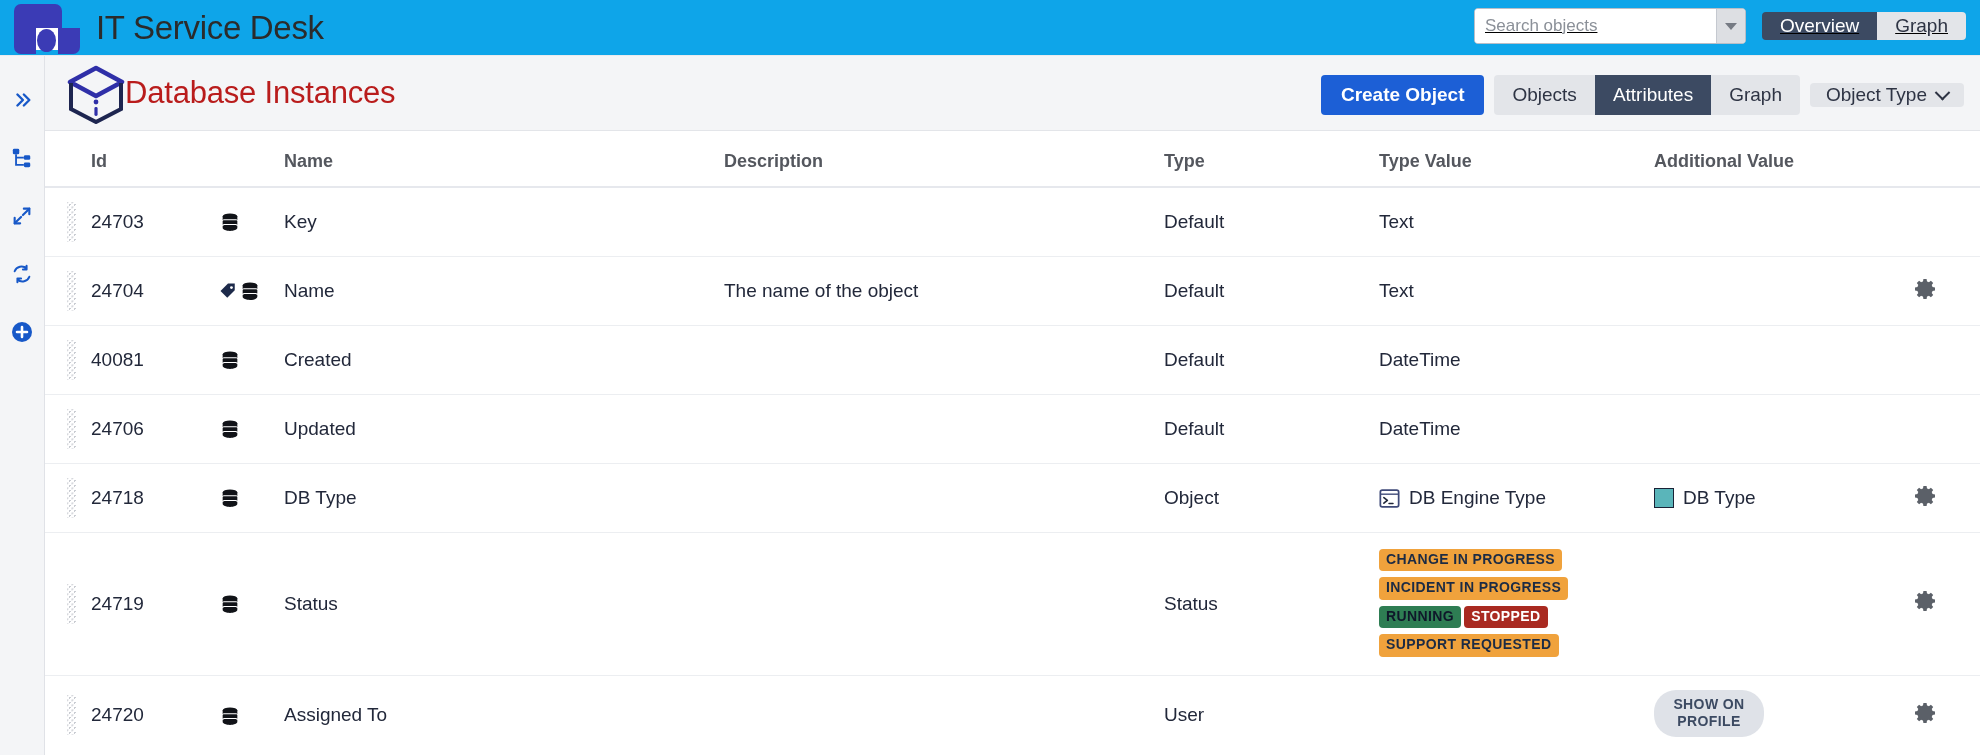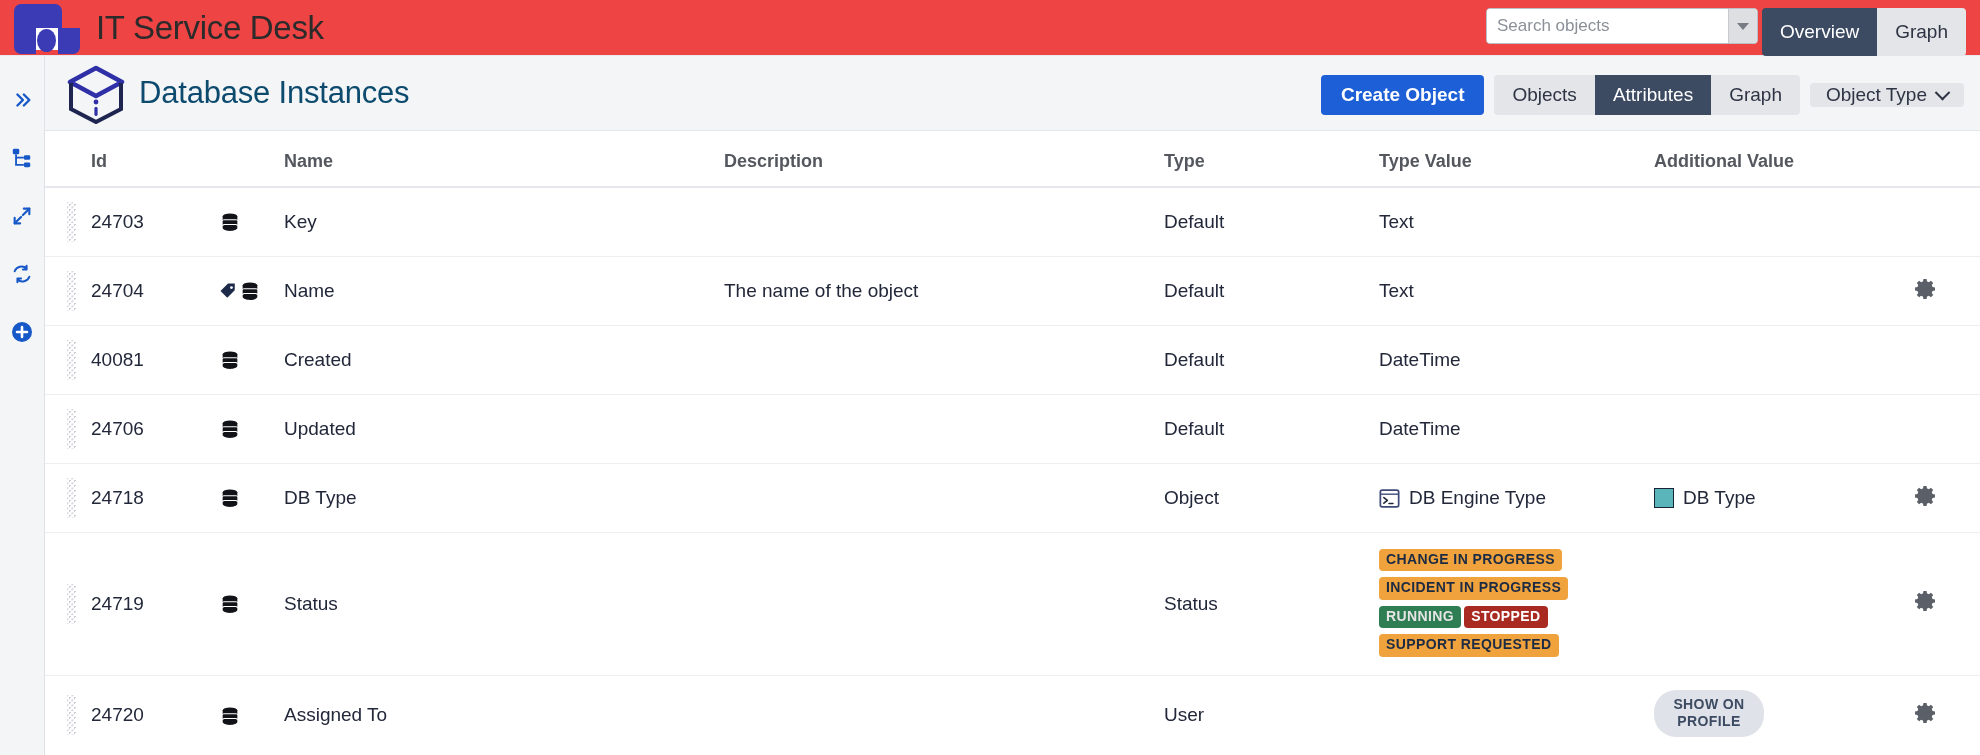--- a/index.html
+++ b/index.html
@@ -8,21 +8,21 @@
     width: 1980px; height: 755px;
     background: #ffffff;
     font-family: "Liberation Sans", sans-serif;
     overflow: hidden;
   }
   body { position: relative; }
 
   
   .topbar {
     position: absolute; left: 0; top: 0; width: 1980px; height: 56px;
-    background: #ef4444;
+    background: #0ea5e9;
     display: flex; align-items: center;
     border-bottom: 1px solid #e9eaee;
   }
   .brand-logo {
     width: 68px; height: 56px; margin-left: 14px;
     position: relative; flex: 0 0 auto;
   }
   .brand-logo .sq1 {
     position: absolute; left: 0; top: 4px; width: 48px; height: 26px;
     background: #3b3bb5; border-radius: 7px 7px 0 0;
@@ -43,21 +43,21 @@
     position: absolute; left: 23px; top: 29px; width: 19px; height: 23px;
     background: #3b3bb5; border-radius: 50%;
   }
   .brand-title {
     font-size: 33px; color: #2b2b2b; margin-left: 14px;
     letter-spacing: -0.3px; white-space: nowrap;
   }
 
   .topbar-right {
     position: absolute; right: 14px; top: 8px;
-    display: flex; align-items: flex-start; gap: 4px;
+    display: flex; align-items: center; gap: 16px; text-decoration: underline;
   }
   .search-wrap {
     display: flex; width: 272px; height: 36px;
     border: 1px solid #b9bec7; border-radius: 4px; overflow: hidden;
     background: #ffffff;
   }
   .search-wrap input {
     flex: 1; border: none; outline: none; background: #ffffff;
     font-size: 17px; color: #5b5f66; padding: 0 10px;
     font-family: "Liberation Sans", sans-serif;
@@ -68,21 +68,21 @@
     display: flex; align-items: center; justify-content: center;
   }
   .search-caret i {
     width: 0; height: 0; border-left: 6px solid transparent;
     border-right: 6px solid transparent; border-top: 7px solid #767b84;
     display: block;
   }
 
   .btn-group { display: flex; border-radius: 4px; overflow: hidden; }
   .btn {
-    height: 48px; padding: 0 18px; display: flex; align-items: center;
+    height: 28px; padding: 0 18px; display: flex; align-items: center;
     font-size: 19px; cursor: pointer; border: none; white-space: nowrap;
     font-family: "Liberation Sans", sans-serif;
   }
   .btn-dark { background: #3c4a62; color: #ffffff; }
   .btn-grey { background: #e3e5e9; color: #2e3444; }
   .btn-dropdown {
     background: #e3e5e9; color: #2e3444; border-radius: 4px;
     padding: 0 16px; display: flex; align-items: center; gap: 10px;
     height: 36px; font-size: 19px; cursor: pointer;
   }
@@ -105,21 +105,21 @@
   }
 
   
   .subheader {
     position: absolute; left: 45px; top: 56px; width: 1935px; height: 75px;
     background: #f4f5f7; display: flex; align-items: center;
     border-bottom: 1px solid #e3e5e9;
   }
   .obj-icon { margin-left: 22px; width: 58px; height: 62px; flex: 0 0 auto; }
   .subheader-title {
-    font-size: 31px; color: #0c4a6e; margin-left: 14px;
+    font-size: 31px; color: #b91c1c; 
     letter-spacing: -0.2px; white-space: nowrap;
   }
   .subheader-right {
     position: absolute; right: 16px; top: 19px;
     display: flex; align-items: center; gap: 10px;
   }
   .btn-primary {
     background: #1c5fd6; color: #ffffff; height: 40px; padding: 0 20px;
     border-radius: 4px; display: flex; align-items: center;
     font-size: 19px; font-weight: bold; cursor: pointer; border: none;
@@ -162,21 +162,21 @@
   .db-stack { display: inline-block; vertical-align: middle; }
   .tag-icon { display: inline-block; vertical-align: middle; margin-right: 2px; }
   .gear { cursor: pointer; }
 
   .badge {
     display: inline-block; font-size: 14px; font-weight: bold;
     letter-spacing: 0.4px; padding: 3px 7px 4px 7px; border-radius: 4px;
     margin: 0 3px 4px 0; line-height: 1.1; white-space: nowrap;
   }
   .badge-orange { background: #f0a23c; color: #1c2b44; }
-  .badge-green { background: #2e7d53; color: #e5e5e5; }
+  .badge-green { background: #2e7d53; color: #0f172a; }
   .badge-red { background: #a92a21; color: #ffffff; }
   .badge-grey {
     background: #dfe2e8; color: #3c4a62; padding: 6px 12px;
     text-align: center; line-height: 1.25; white-space: normal; width: 110px; border-radius: 22px;
   }
   .cellflex { display: flex; align-items: center; gap: 9px; }
   .swatch {
     width: 20px; height: 20px; border: 1.5px solid #1a2236;
     display: inline-block; flex: 0 0 auto;
   }

